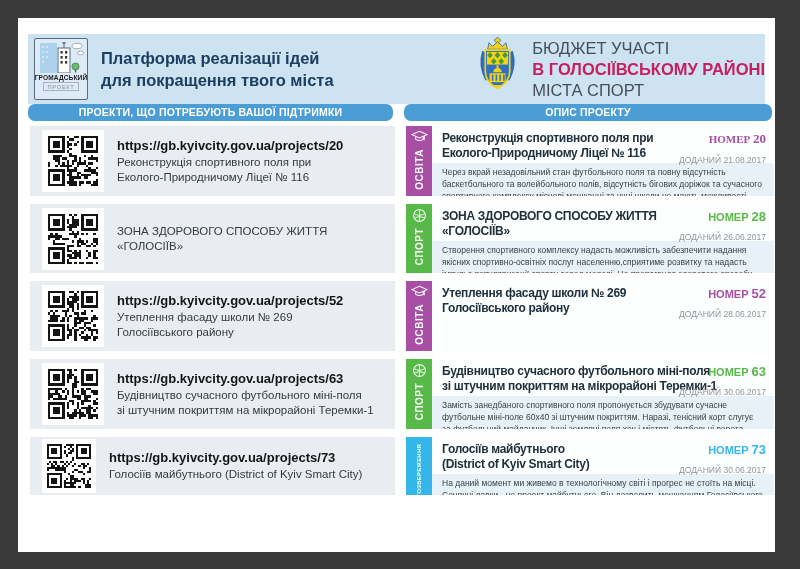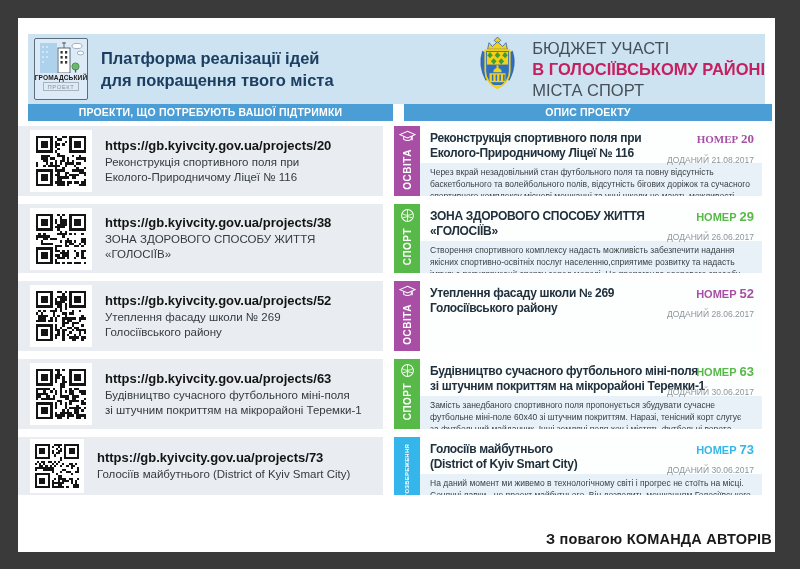--- a/index.html
+++ b/index.html
@@ -20,24 +20,24 @@
   .logo-l2{font-size:5.8px;color:#8b9299;border:0.8px solid #aab3ba;padding:0.5px 4px;margin-top:1px;letter-spacing:0.6px;}
   .htitle{margin-left:13px;font-size:16.5px;font-weight:bold;color:#1c3e60;line-height:22px;width:250px;}
   .hright{margin-left:auto;display:flex;align-items:center;gap:11px;}
   .budget-lines{line-height:21px;}
   .budget-l1{font-size:16.5px;color:#454f57;}
   .budget-l2{font-size:16.5px;font-weight:bold;}
   .budget-l3{font-size:16.5px;color:#454f57;}
 
   
   .cols{position:absolute;left:10px;top:86px;width:744px;display:grid;grid-template-columns:365px 11px 368px;}
-  .colbar{background:#4a9dd5;color:#fff;font-size:10.5px;font-weight:bold;text-align:center;line-height:17px;height:17px;letter-spacing:0.2px;}
+  .colbar{background:#4a9dd5;color:#fff;font-size:10.5px;font-weight:bold;text-align:center;line-height:17px;height:17px;letter-spacing:0.2px;border-radius:7px;}
 
   
-  .rows{position:absolute;left:0;top:108px;width:744px;}
+  .rows{position:absolute;left:12px;top:108px;width:744px;}
   .row{display:grid;grid-template-columns:365px 11px 368px;height:70px;margin-bottom:8px;}
   .row:nth-of-type(2){height:69px;}
   .row:last-of-type{height:58px;}
 
   .cell-left{background:#e9edf1;display:flex;align-items:center;padding:0 12px;box-sizing:border-box;gap:13px;overflow:hidden;}
   .qrbox{width:62px;height:62px;background:#fff;flex:0 0 62px;display:flex;align-items:center;justify-content:center;}
   .row:last-of-type .qrbox{width:54px;height:54px;flex-basis:54px;}
   svg.qr{width:50px;height:50px;shape-rendering:crispEdges;}
   .row:last-of-type svg.qr{width:44px;height:44px;}
   .ltext{min-width:0;}
@@ -411,40 +411,39 @@
                 <path d="M0 0h7v7h-7z M1 1v5h5v-5z" fill-rule="evenodd"></path>
                 <rect x="2" y="2" width="3" height="3"></rect>
                 <path d="M14 0h7v7h-7z M15 1v5h5v-5z" fill-rule="evenodd"></path>
                 <rect x="16" y="2" width="3" height="3"></rect>
                 <path d="M0 14h7v7h-7z M1 15v5h5v-5z" fill-rule="evenodd"></path>
                 <rect x="2" y="16" width="3" height="3"></rect>
               </g>
             </svg>
           </div>
         <div class="ltext">
-          <div class="url">https://gb.kyivcity.gov.ua/projects/38</div>
           <div class="lsub">ЗОНА ЗДОРОВОГО СПОСОБУ ЖИТТЯ
 «ГОЛОСІЇВ»</div>
         </div>
       </div>
       <div></div>
       <div class="cell-right">
         <div class="tab" style="background: rgb(87, 185, 71);">
           <svg width="15" height="15" viewBox="0 0 16 16">
               <circle cx="8" cy="8" r="6.3" fill="none" stroke="#fff" stroke-width="1.1"></circle>
               <path d="M2.2 6 Q8 9.5 13.8 6 M2.6 10.6 Q8 7.6 13.4 10.6 M8 1.7 V14.3" fill="none" stroke="#fff" stroke-width="0.9"></path>
             </svg>
           <span class="tablabel">СПОРТ</span>
         </div>
         <div class="rcontent">
           <div class="titlezone">
             <div class="rtitle">ЗОНА ЗДОРОВОГО СПОСОБУ ЖИТТЯ
 «ГОЛОСІЇВ»</div>
             <div class="meta">
-              <div class="number" style="color: rgb(87, 185, 71);"><span>НОМЕР</span> <span class="num">29</span></div>
+              <div class="number" style="color: rgb(87, 185, 71);"><span>НОМЕР</span> <span class="num">28</span></div>
               <div class="added"><span>ДОДАНИЙ</span> <span>26.06.2017</span></div>
             </div>
           </div>
           <div class="desc">Створення спортивного комплексу надасть можливість забезпечити надання якісних спортивно-освітніх послуг населенню,сприятиме розвитку та надасть імпульс популяризації спорту серед молоді. Це пропаганда здорового способу життя шляхом залучення молоді та дорослих до занять спортом, що дасть можливість міцніти молоді та берегти здоров’я дорослим.</div>
         </div>
       </div>
     </div>
 
     <div class="row">
       <div class="cell-left">
@@ -932,14 +931,13 @@
             </div>
           </div>
           <div class="desc">На даний момент ми живемо в технологічному світі і прогрес не стоїть на місці.
 Сонячні лавки - це проект майбутнього. Він дозволить мешканцям Голосіївського району використовувати альтернативну енергію для постійної комунікації, освітлення території, що надасть можливість зберігати електроенергію.</div>
         </div>
       </div>
     </div>
 
   </div>
 
-  <div class="footer">З повагою КОМАНДА АВТОРІВ</div>
 </div>
 
 </body></html>

